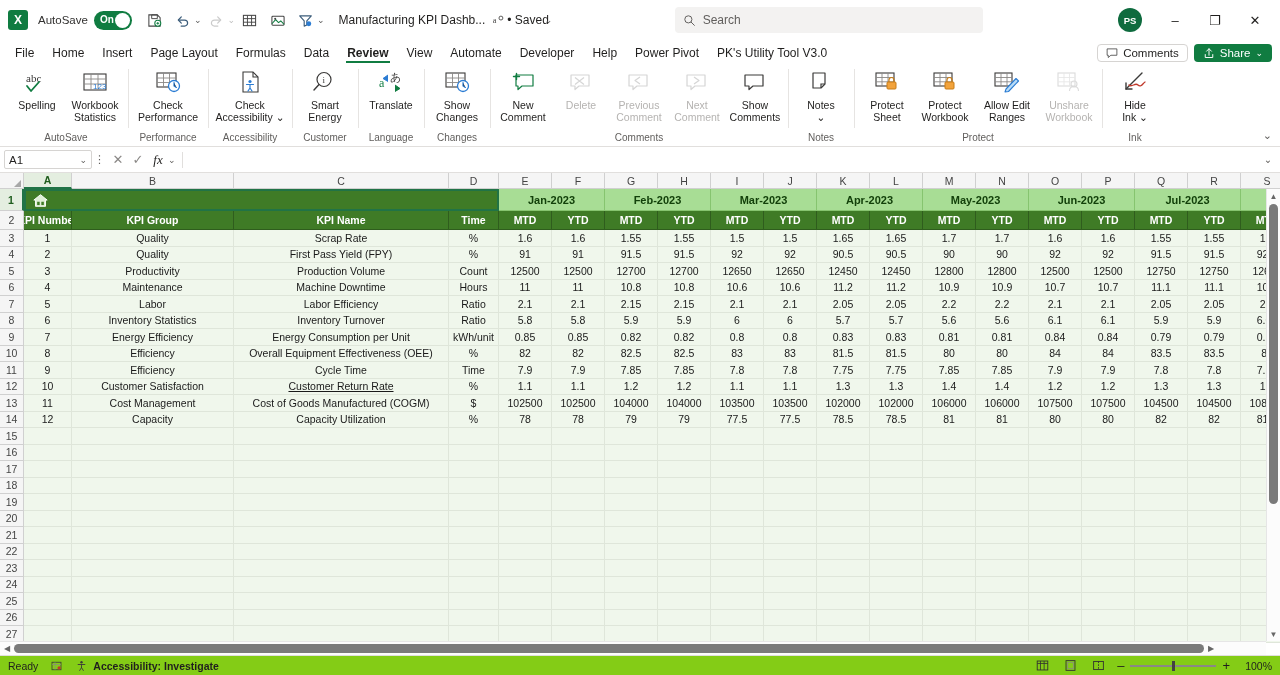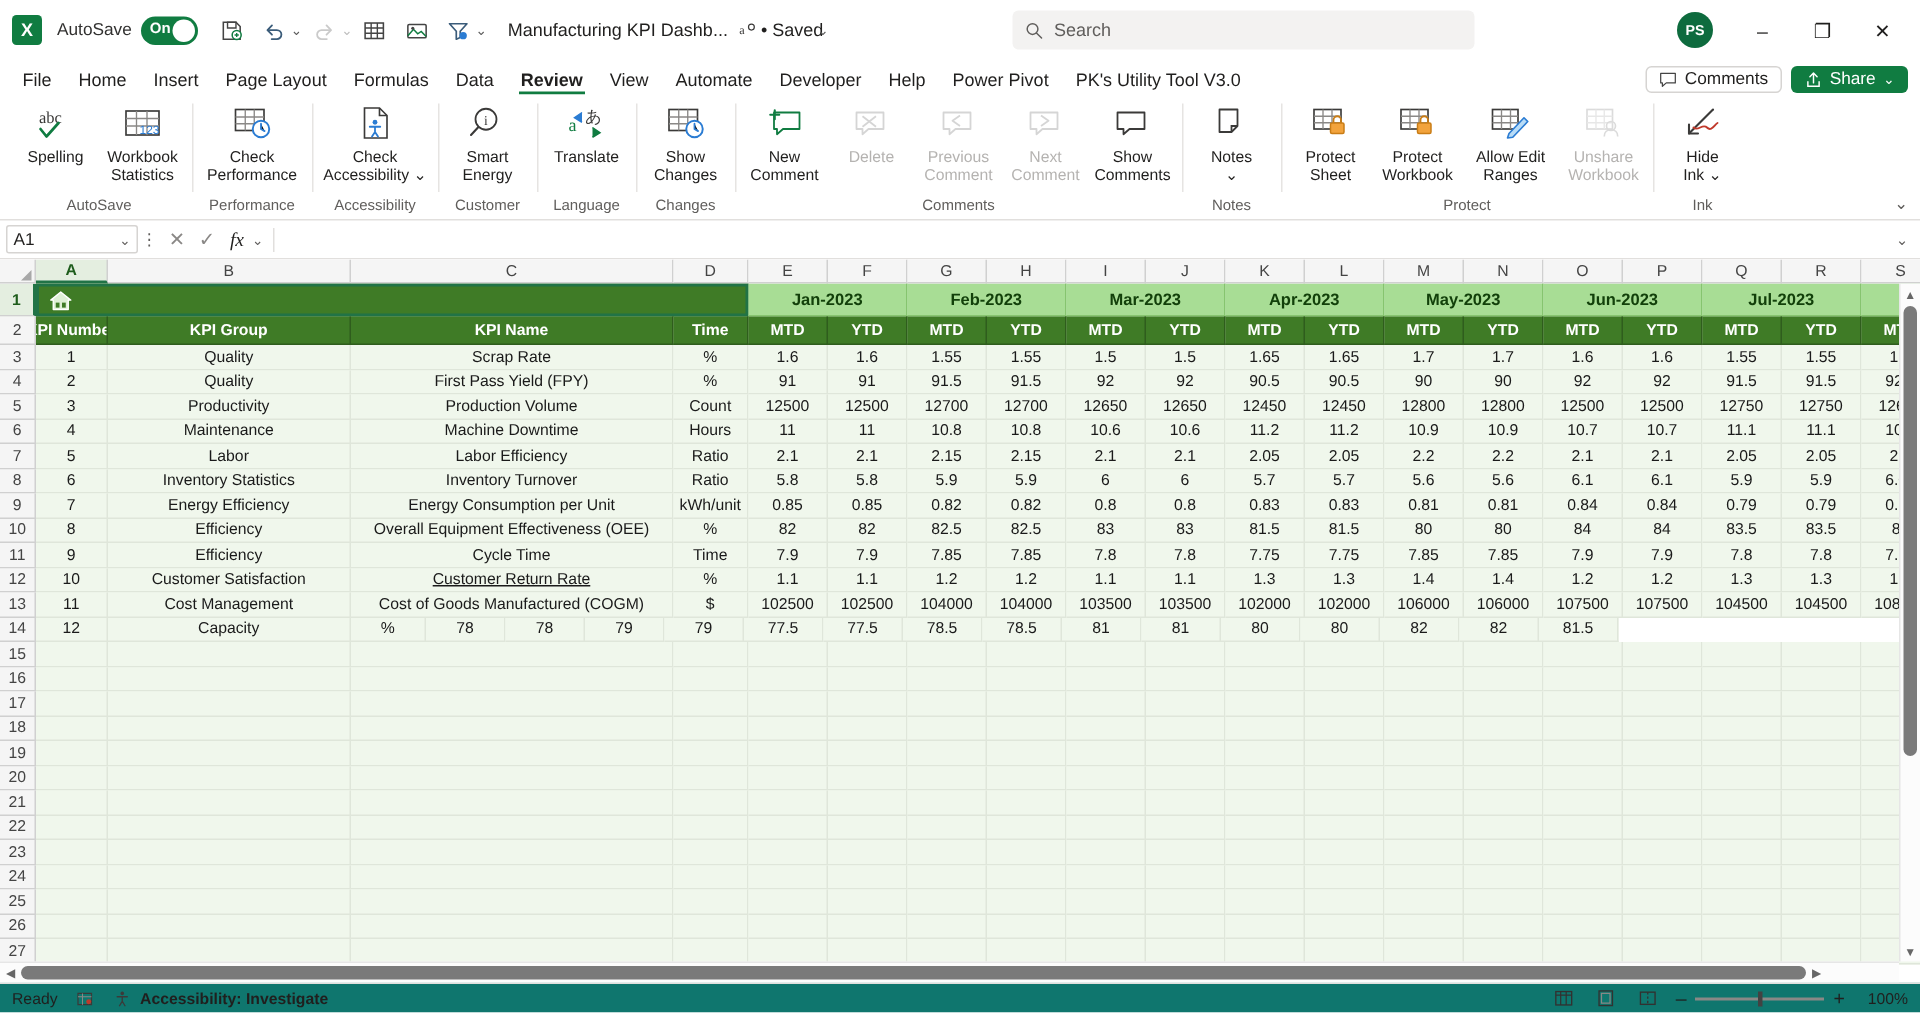--- a/index.html
+++ b/index.html
@@ -182,21 +182,21 @@
   .hscroll {
     position:absolute; left:0; right:14px; bottom:0; height:14px; background:#fcfcfc;
     border-top:1px solid #e6e6e6; display:flex; align-items:center;
   }
   .hscroll .arrow { font-size:8px; color:#666; width:14px; text-align:center;}
   .hthumb { height:9px; background:#7a7a7a; border-radius:5px; }
 
   
   .statusbar {
     height: 20px; flex:0 0 20px; display:flex; align-items:center;
-    background:#0f766e; border-top:1px solid #e1dfdd; font-size:10.5px; color:#201f1e;
+    background:#84cc16; border-top:1px solid #e1dfdd; font-size:10.5px; color:#201f1e;
     padding: 0 8px; gap:12px;
   }
   .sb-right { margin-left:auto; display:flex; align-items:center; gap:10px;}
   .viewbtn { width:18px; height:16px; display:flex;align-items:center;justify-content:center; color:#323130;}
   .zoomslider { display:flex; align-items:center; gap:6px; }
   .ztrack { width:86px; height:2px; background:#8a8886; position:relative; }
   .zthumb { position:absolute; left:42px; top:-4px; width:3px; height:10px; background:#424242; }
   .zoomval { width:32px; text-align:right; font-size:10.5px;}
   svg { display:block; }
 </style>
@@ -928,20 +928,21 @@
             <div class="cell numcell" style="flex: 0 0 53px; width: 53px;">106000</div>
             <div class="cell numcell" style="flex: 0 0 53px; width: 53px;">107500</div>
             <div class="cell numcell" style="flex: 0 0 53px; width: 53px;">107500</div>
             <div class="cell numcell" style="flex: 0 0 53px; width: 53px;">104500</div>
             <div class="cell numcell" style="flex: 0 0 53px; width: 53px;">104500</div>
             <div class="cell numcell" style="flex: 0 0 53px; width: 53px;">108000</div>
           </div>
           <div class="row">
             <div class="cell numcell" style="flex: 0 0 48px; width: 48px;">12</div>
             <div class="cell numcell" style="flex: 0 0 162px; width: 162px;">Capacity</div>
+            <div class="cell numcell" style="flex: 0 0 215px; width: 215px;">Capacity Utilization</div>
             <div class="cell numcell" style="flex: 0 0 50px; width: 50px;">%</div>
             <div class="cell numcell" style="flex: 0 0 53px; width: 53px;">78</div>
             <div class="cell numcell" style="flex: 0 0 53px; width: 53px;">78</div>
             <div class="cell numcell" style="flex: 0 0 53px; width: 53px;">79</div>
             <div class="cell numcell" style="flex: 0 0 53px; width: 53px;">79</div>
             <div class="cell numcell" style="flex: 0 0 53px; width: 53px;">77.5</div>
             <div class="cell numcell" style="flex: 0 0 53px; width: 53px;">77.5</div>
             <div class="cell numcell" style="flex: 0 0 53px; width: 53px;">78.5</div>
             <div class="cell numcell" style="flex: 0 0 53px; width: 53px;">78.5</div>
             <div class="cell numcell" style="flex: 0 0 53px; width: 53px;">81</div>

